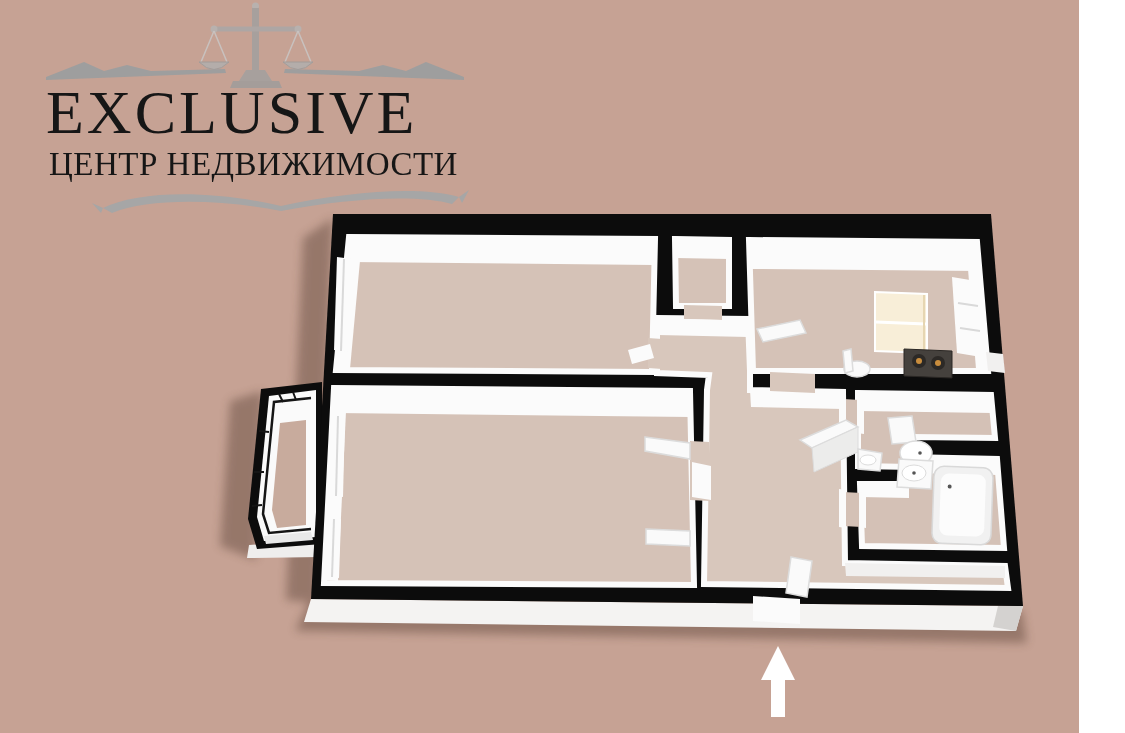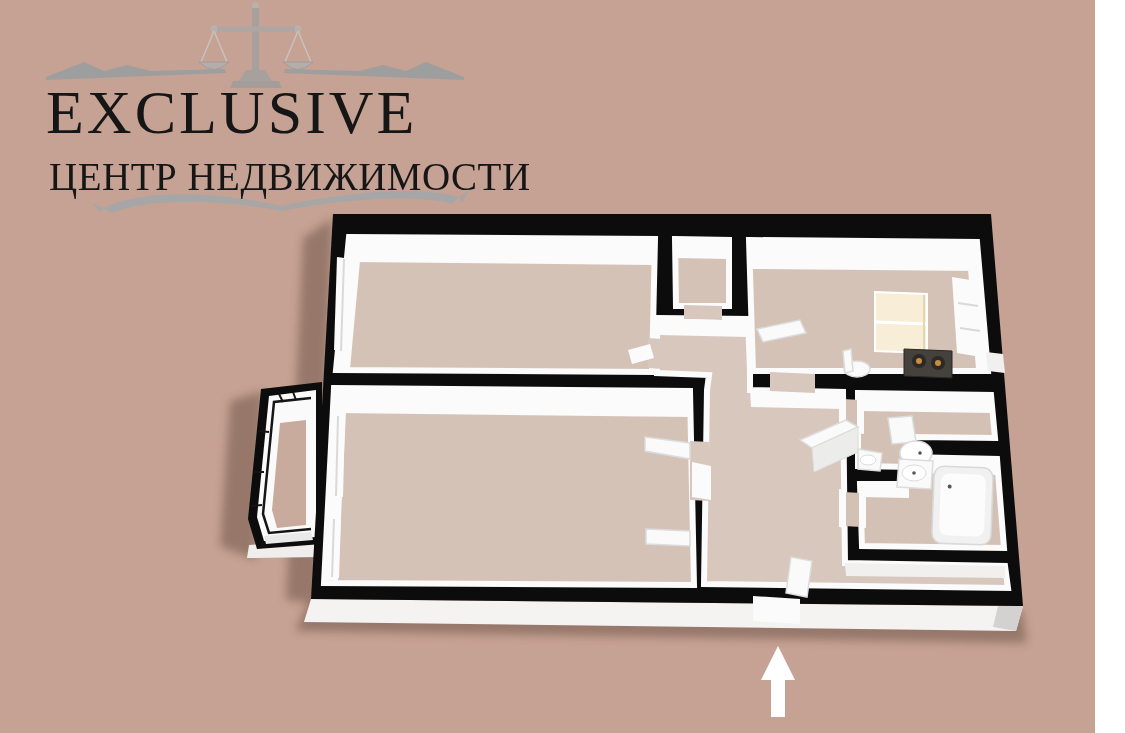--- a/index.html
+++ b/index.html
@@ -1,35 +1,34 @@
 <!DOCTYPE html>
 <html style="--background: #c6a294; --logo-ink: #161616; --silver: #a0a0a0; --silver-light: #d2d2d2; --wall-black: #0c0c0c; --wall-white: #fbfbfb; --floor: #d5c2b7; --floor-hall: #d8c7bc; --floor-bath: #d4c1b6; --balcony-floor: #c8ab9d; --cream-window: #f8eed8; --stove-dark: #45413d; --burner-orange: #c98d3d; --skirt-white: #f4f3f2; --shadow: #4a3326; --watermark: #dfc9b9; --arrow-white: #ffffff;"><head>
 <meta charset="utf-8">
 <style>
   html,body{margin:0;padding:0;}
   .stage{
     position:relative; width:1079px; height:733px;
     background:var(--background,#c6a294);
     overflow:hidden;
     font-family:"Liberation Sans", sans-serif;
-    padding-left:16px;
   }
   .gfx{position:absolute; left:0; top:0; width:1125px; height:733px;}
   
   .logo-title{
     position:absolute; left:46px; top:80px;
     font-family:"Liberation Serif","DejaVu Serif",serif;
     font-size:62px; line-height:64px; letter-spacing:3px;
     color:var(--logo-ink,#161616); white-space:nowrap; z-index:3;
   }
   .logo-subtitle{
     position:absolute; left:49px; top:147px;
     font-family:"Liberation Serif","DejaVu Serif",serif;
-    font-size:39px; line-height:35px; letter-spacing:0.5px;
-    color:var(--logo-ink,#161616); white-space:nowrap; z-index:3;margin-top:12px;
+    font-size:33px; line-height:35px; letter-spacing:0.5px;
+    color:var(--logo-ink,#161616); white-space:nowrap; z-index:3;
   }
   
   .watermark{
     position:absolute; left:842px; top:618px;
     font-family:"DejaVu Sans", sans-serif;
     font-weight:700; font-variant:small-caps;
     font-size:55px; line-height:58px; letter-spacing:7px;
     color:var(--watermark,#dfc9b9); z-index:2; white-space:nowrap;
   }
   

